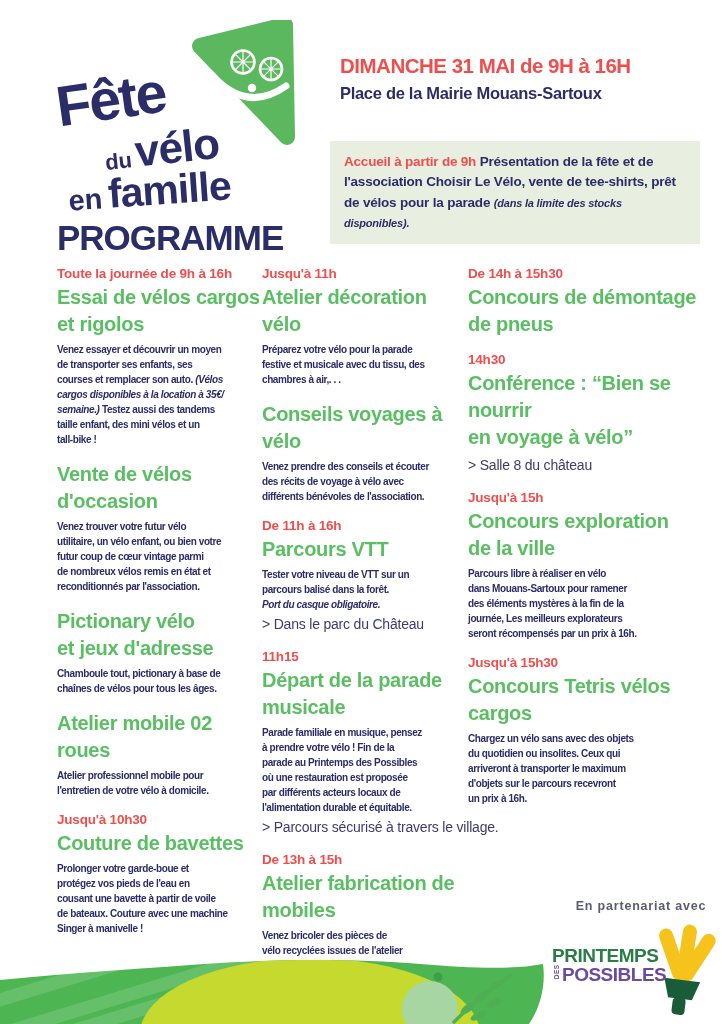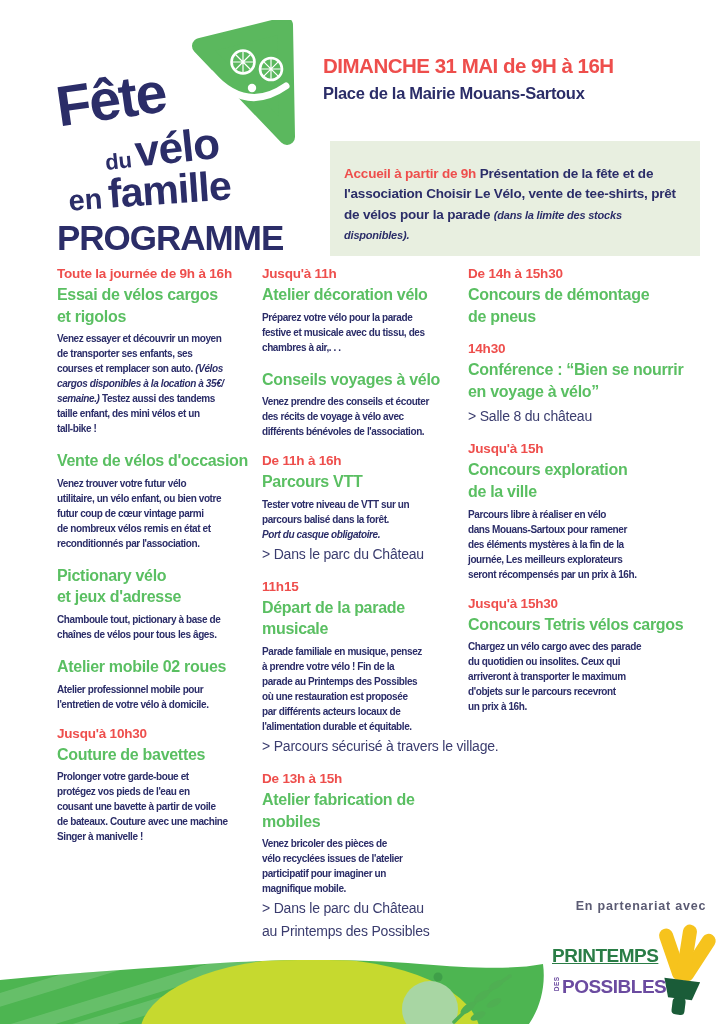--- a/index.html
+++ b/index.html
@@ -9,48 +9,48 @@
   .logo{position:absolute;left:48px;top:26px;width:280px;height:200px;font-weight:800;color:#2b2d68;}
   .logo .tri{position:absolute;left:138px;top:-6px;width:160px;height:140px;}
   .logo .l1{position:absolute;left:8px;top:40px;font-size:57px;letter-spacing:-2px;transform:rotate(-8deg);}
   .logo .l2{position:absolute;left:56px;top:98px;transform:rotate(-6deg);display:flex;align-items:baseline;gap:4px;}
   .logo .l2 .sm{font-size:22px;}
   .logo .l2 .bg{font-size:44px;letter-spacing:-1px;}
   .logo .l3{position:absolute;left:20px;top:142px;transform:rotate(-4deg);display:flex;align-items:baseline;gap:6px;}
   .logo .l3 .sm{font-size:29px;}
   .logo .l3 .bg{font-size:41px;letter-spacing:-1px;}
   
-  .head-right{position:absolute;left:323px;top:54px;}
+  .head-right{position:absolute;left:340px;top:54px;}
   .date{font-size:20.5px;font-weight:800;color:#ee4e4c;letter-spacing:-0.5px;white-space:pre;}
   .place{font-size:16.5px;font-weight:800;color:#2b2d68;letter-spacing:-0.3px;margin-top:6px;white-space:pre;}
   
   .welcome{position:absolute;left:330px;top:141px;width:342px;padding:11px 14px;background:#e8efe0;}
-  .welcome .wtxt{font-size:13.5px;font-weight:700;line-height:1.5;color:#2b2d68;letter-spacing:-0.2px;white-space:pre-line;margin-top:12px;}
+  .welcome .wtxt{font-size:13.5px;font-weight:700;line-height:1.5;color:#2b2d68;letter-spacing:-0.2px;white-space:pre-line;}
   .welcome .red{color:#ee4e4c;}
   .welcome .it{font-style:italic;font-size:11px;}
   
   .prog{position:absolute;left:57px;top:218px;margin:0;font-size:35px;font-weight:800;
         letter-spacing:-1px;color:#2b2d68;}
   .columns{position:absolute;left:57px;top:266px;width:650px;display:grid;
            grid-template-columns:205px 206px 239px;}
   .section{margin-bottom:14px;}
   .time{font-size:13.5px;font-weight:800;color:#ee4e4c;margin-bottom:3px;white-space:pre-line;letter-spacing:-0.2px;}
-  .title{font-size:16px;font-weight:800;color:#5abf62;line-height:1.35;margin-bottom:4px;
+  .title{font-size:20px;font-weight:800;color:#5abf62;line-height:1.35;margin-bottom:4px;
          white-space:pre-line;letter-spacing:-0.3px;}
   .body{font-size:10px;font-weight:700;line-height:1.5;color:#2b2d68;white-space:pre-line;letter-spacing:-0.4px;}
   .body .it{font-style:italic;}
   .loc{font-size:14px;font-weight:400;color:#3a3c6e;line-height:1.5;margin-top:2px;white-space:pre;letter-spacing:-0.2px;}
   
   .partner-label{position:absolute;left:551px;top:899px;width:180px;text-align:center;
                  font-size:12.5px;font-weight:700;letter-spacing:0.8px;color:#5b5b73;}
   .partner-logo{position:absolute;left:550px;top:924px;width:170px;height:98px;}
   .partner-logo .broom{position:absolute;right:0px;top:0px;width:74px;height:95px;}
   .partner-logo .ptxt{position:absolute;left:2px;top:22px;line-height:1;}
-  .pl1{font-size:19px;font-weight:800;color:#2a7d46;letter-spacing:-0.5px;text-decoration:underline;}
-  .pl2{display:flex;align-items:center;margin-top:12px;}
+  .pl1{font-size:19px;font-weight:800;color:#2a7d46;letter-spacing:-0.5px;}
+  .pl2{display:flex;align-items:center;margin-top:0;}
   .pl2 .des{display:inline-block;transform:rotate(-90deg);font-size:6.5px;font-weight:800;
             color:#6b4ba0;width:10px;letter-spacing:0.5px;}
   .pl2 .pos{font-size:19px;font-weight:800;color:#6b4ba0;letter-spacing:-0.5px;}
   
   .band{position:absolute;left:0;bottom:0;width:722px;height:70px;display:block;}
 </style>
 </head>
 <body>
 
 <div class="page">
@@ -195,21 +195,21 @@
 de la ville</div>
           <div class="body"><span>Parcours libre à réaliser en vélo
 dans Mouans-Sartoux pour ramener
 des éléments mystères à la fin de la
 journée, Les meilleurs explorateurs
 seront récompensés par un prix à 16h.</span></div>
         </div>
         <div class="section">
           <div class="time">Jusqu'à 15h30</div>
           <div class="title">Concours Tetris vélos cargos</div>
-          <div class="body"><span>Chargez un vélo cargo avec des parade
+          <div class="body"><span>Chargez un vélo sans avec des objets
 du quotidien ou insolites. Ceux qui
 arriveront à transporter le maximum
 d'objets sur le parcours recevront
 un prix à 16h.</span></div>
         </div>
       </div>
     </div>
 
   <div class="partner-label">En partenariat avec</div>
   <div class="partner-logo">

